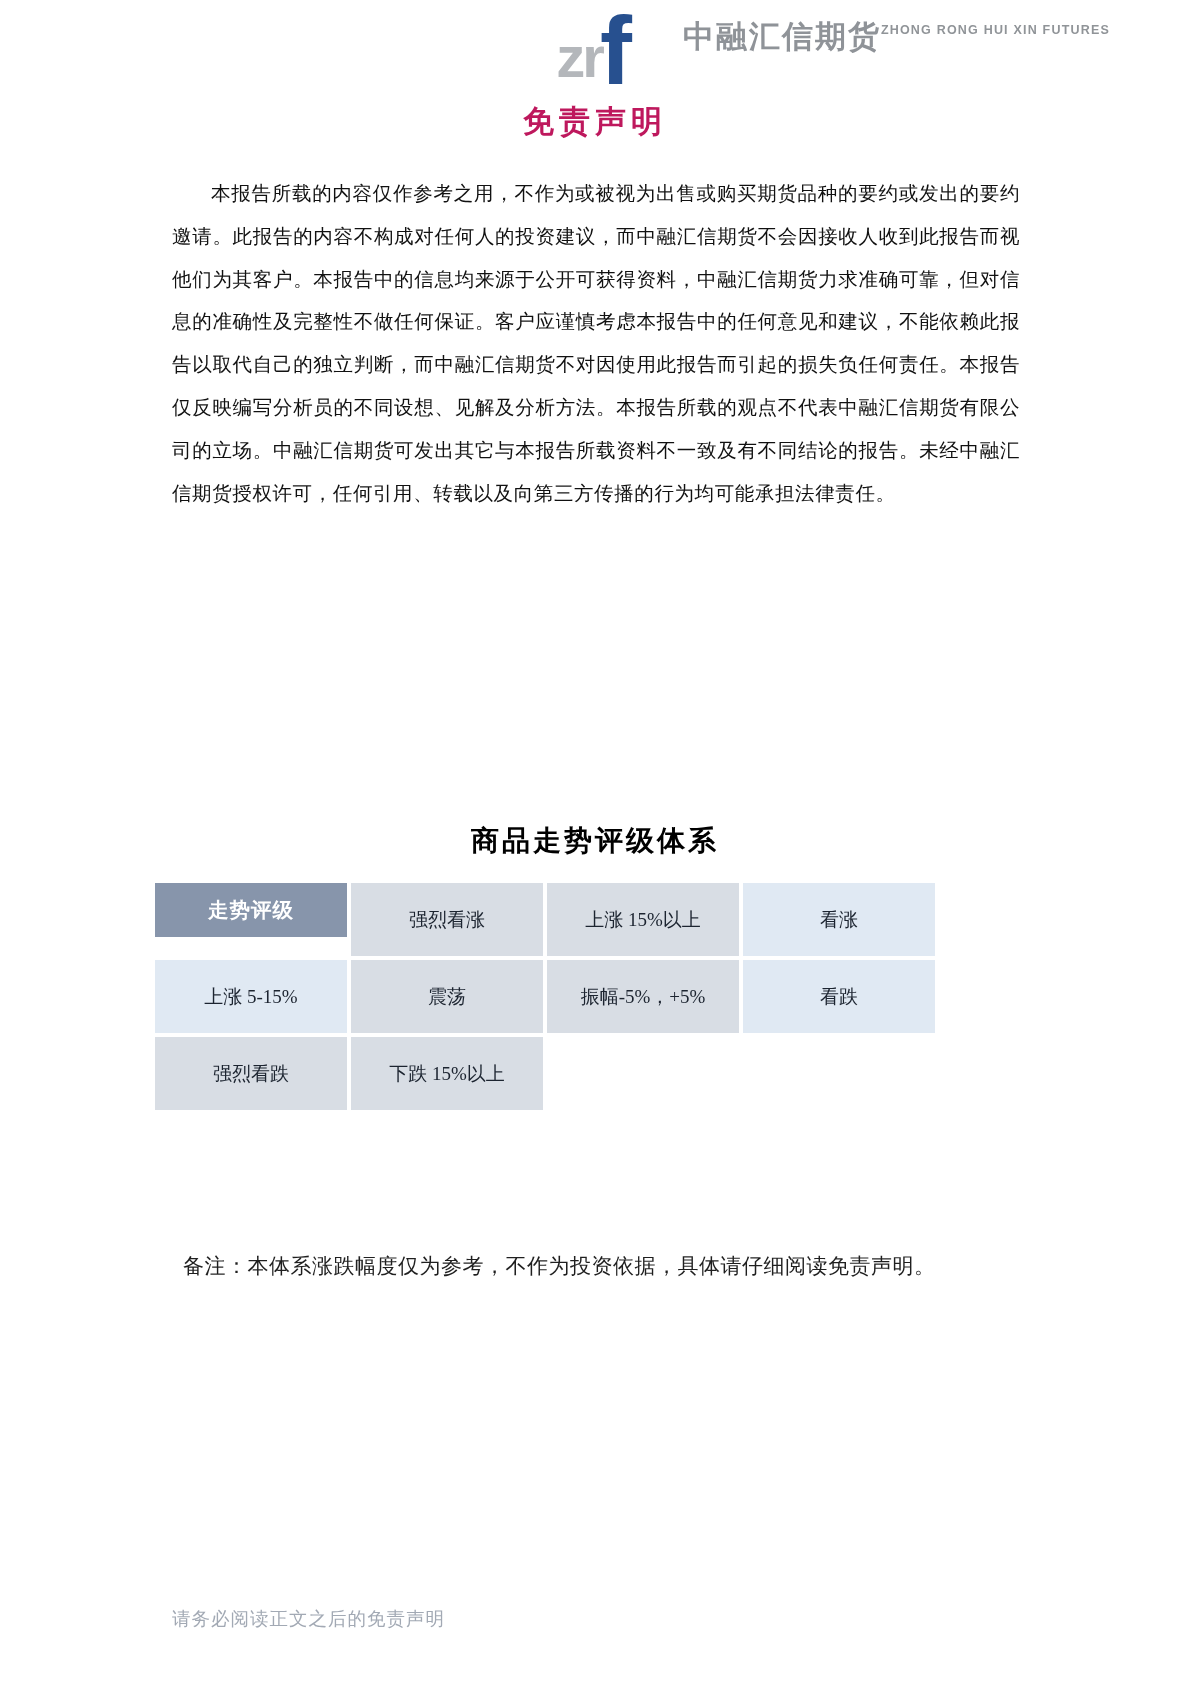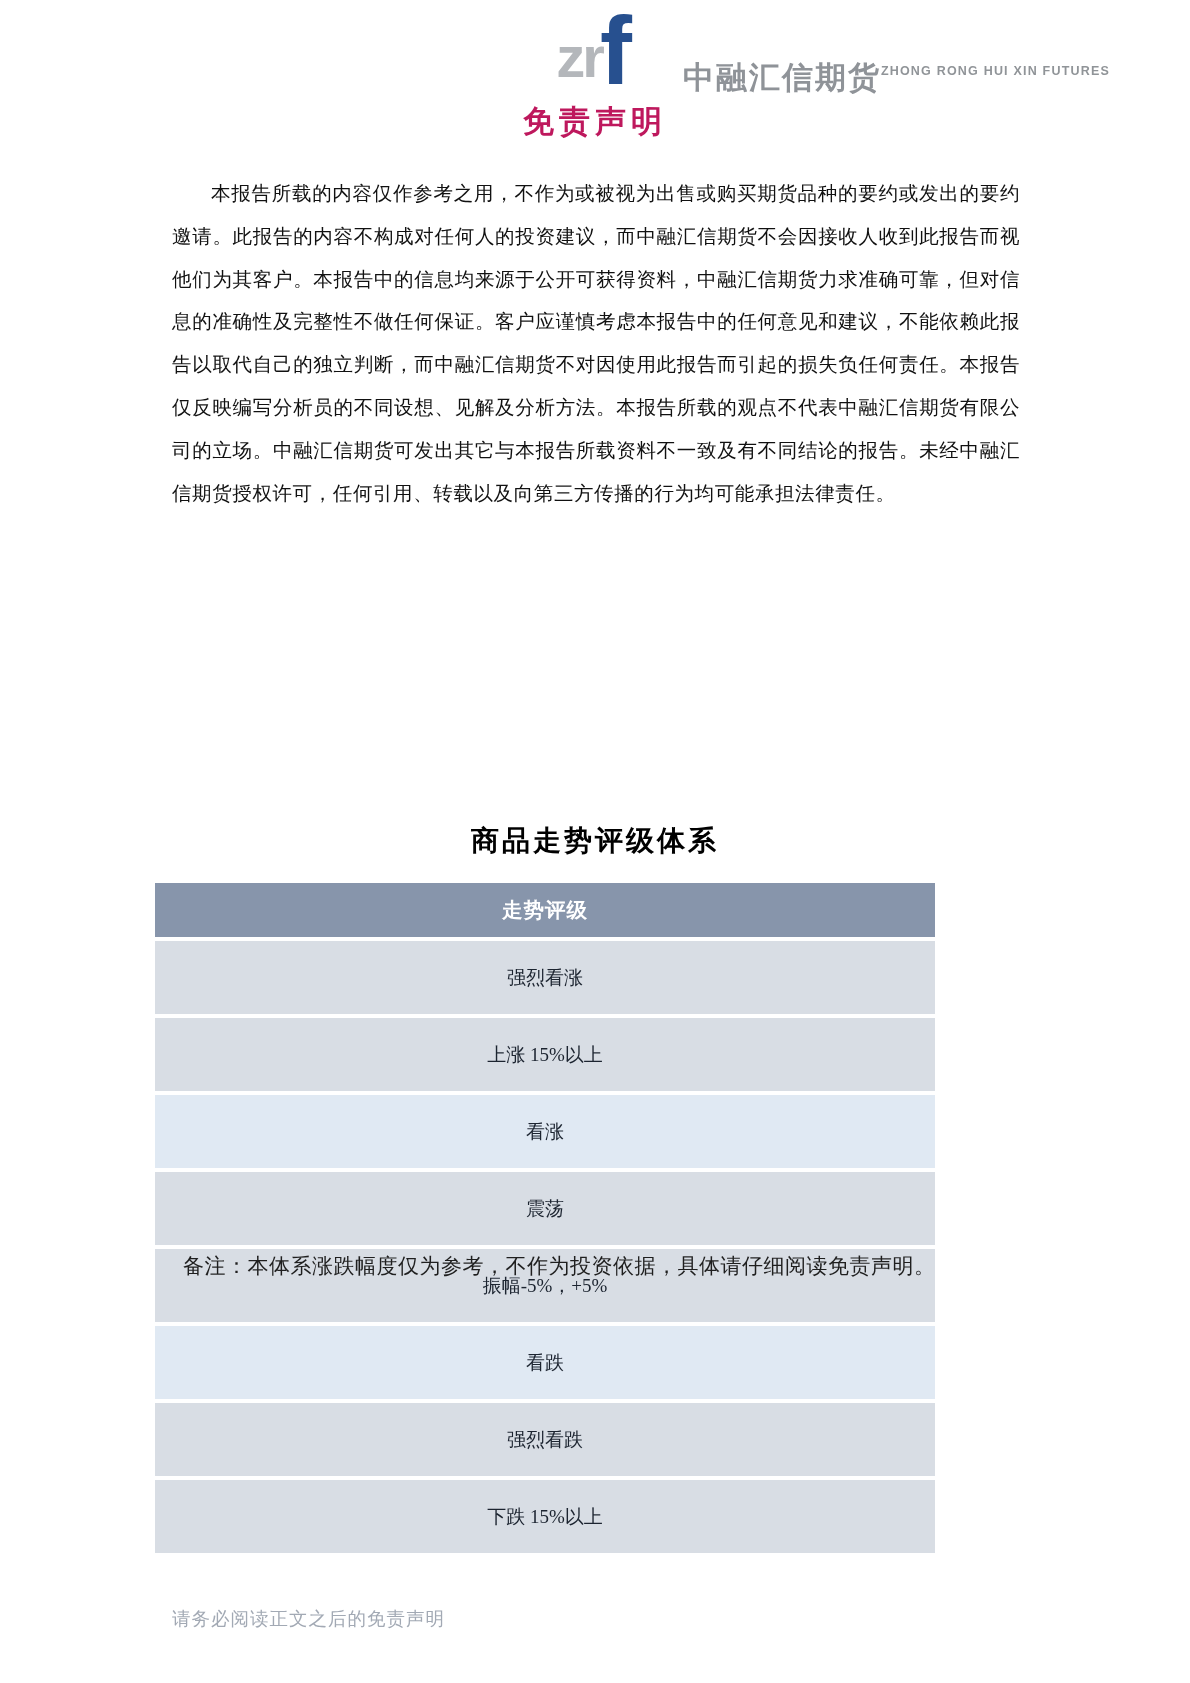--- a/index.html
+++ b/index.html
@@ -13,21 +13,21 @@
     color: #1a1a1a;
     overflow: hidden;
   }
 
   
   .logo {
     position: absolute;
     top: 20px;
     right: 80px;
     display: flex;
-    align-items: flex-end;
+    align-items: flex-start;
   }
   .logo-mark {
     display: flex;
     align-items: center;
     margin-right: 14px;
   }
   .logo-zr {
     font-family: "Liberation Sans", "DejaVu Sans", sans-serif;
     font-weight: bold;
     font-size: 58px;
@@ -101,21 +101,21 @@
     font-weight: bold;
     letter-spacing: 3px;
     color: #000000;
   }
   .rating-table {
     position: absolute;
     top: 883px;
     left: 155px;
     width: 780px;
     display: grid;
-    grid-template-columns: 1fr;
+    grid-template-columns: 1fr 1fr 1fr 1fr;
     gap: 4px;
     background: #ffffff;
   }
   .rating-table .cell {
     display: flex;
     align-items: center;
     justify-content: center;
     text-align: center;
   }
   .rating-table .head {
@@ -175,20 +175,21 @@
 
   <div class="rating-title">商品走势评级体系</div>
 
   <div class="rating-table">
     <div class="cell head">走势评级</div>
 
     <div class="cell body bg-gray">强烈看涨</div>
     <div class="cell body bg-gray">上涨 15%以上</div>
 
     <div class="cell body bg-blue">看涨</div>
+    <div class="cell body bg-blue">上涨 5-15%</div>
 
     <div class="cell body bg-gray">震荡</div>
     <div class="cell body bg-gray">振幅-5%，+5%</div>
 
     <div class="cell body bg-blue">看跌</div>
 
     <div class="cell body bg-gray">强烈看跌</div>
     <div class="cell body bg-gray">下跌 15%以上</div>
   </div>
 

